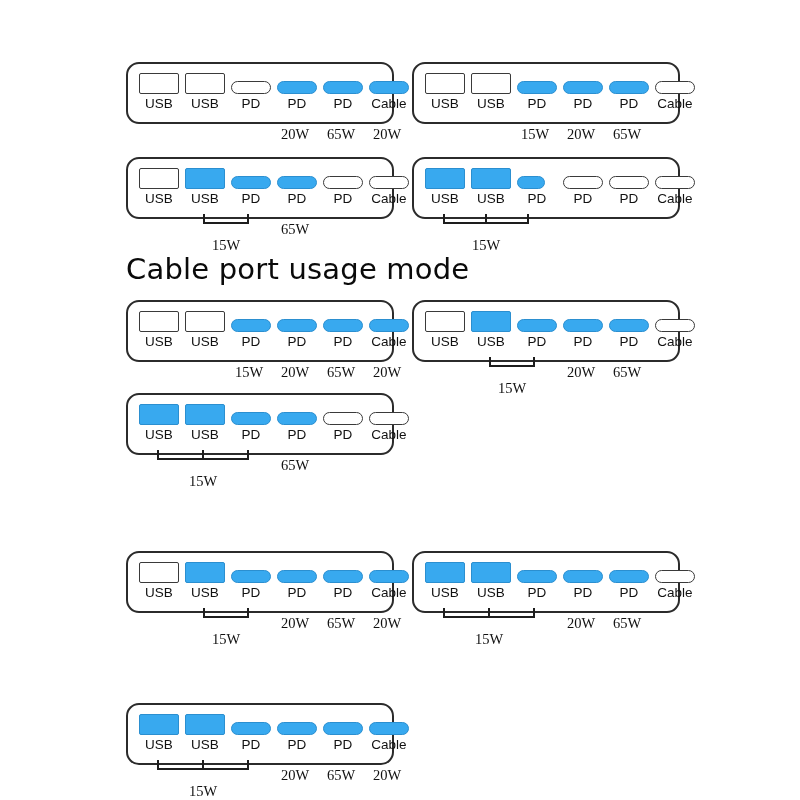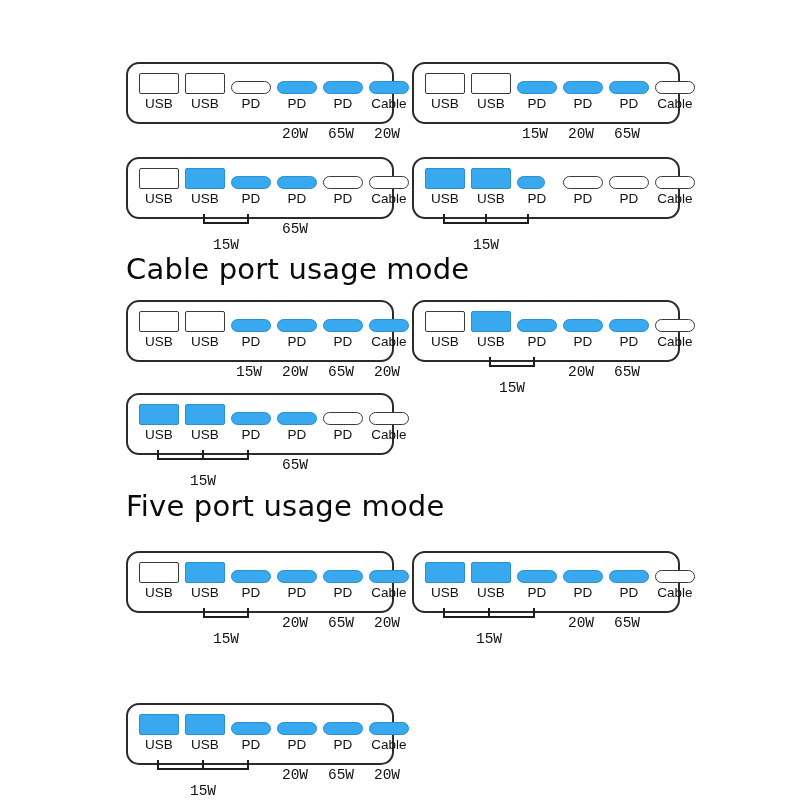--- a/index.html
+++ b/index.html
@@ -63,21 +63,21 @@
     font-family:"Liberation Sans", sans-serif;
     font-size:13.5px;
     line-height:15px;
     color:#111111;
     white-space:nowrap;
   }
 
   
   .watt{
     position:absolute;
-    font-family:Liberation Mono, monospace;
+    font-family:Liberation Serif, serif;
     font-size:14.5px;
     color:#111111;
     white-space:nowrap;
     text-align:center;
   }
 
   
   .bracket{ position:absolute; }
   .bracket .hbar{
     position:absolute;left:0;top:8px;height:2.2px;width:100%;
@@ -89,21 +89,20 @@
   }
   .bracket .tick.l{left:0;}
   .bracket .tick.r{right:0;}
   .bracket .tick.c{top:0px;height:9px;}
 </style>
 </head>
 <body>
 
 <div id="stage">
     <div class="section-title" style="left: 126px; top: 252px;">Cable port usage mode</div>
-    <div class="section-title" style="left: 126px; top: 489px;">Five port usage mode</div>
     <div class="card" style="left: 126px; top: 62px;">
       <div class="ports">
         <div class="port usb" style="left: 2px;"></div>
         <div class="plabel" style="left: -1px;">USB</div>
         <div class="port usb" style="left: 48px;"></div>
         <div class="plabel" style="left: 45px;">USB</div>
         <div class="port pd" style="left: 94px;"></div>
         <div class="plabel" style="left: 91px;">PD</div>
         <div class="port pd on" style="left: 140px;"></div>
         <div class="plabel" style="left: 137px;">PD</div>

